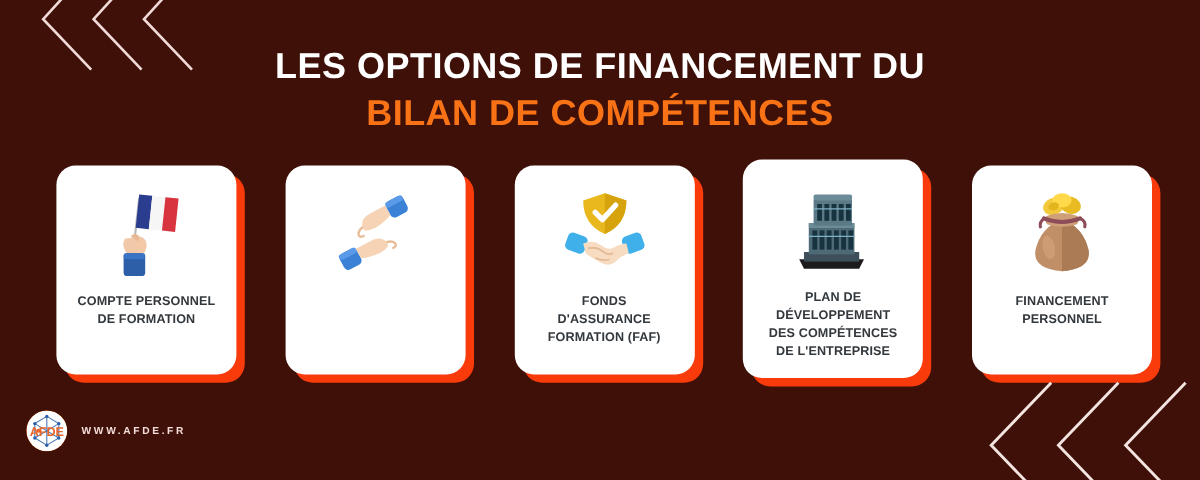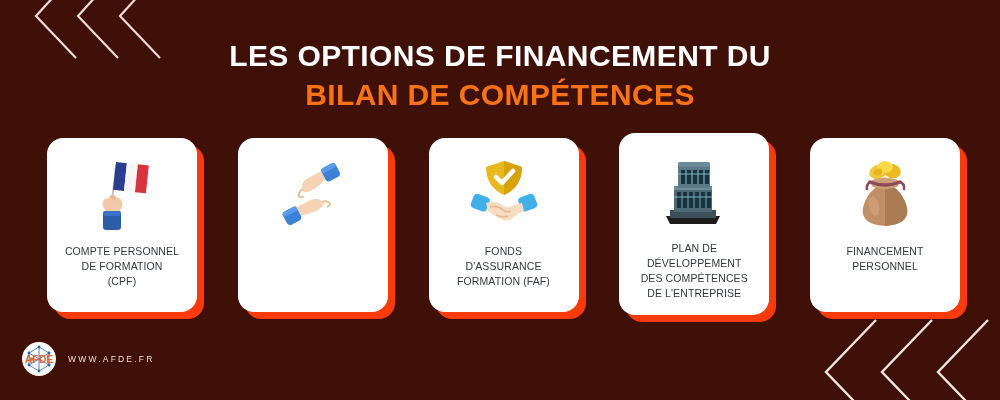--- a/index.html
+++ b/index.html
@@ -76,21 +76,21 @@
     height:86px;
     display:flex;
     align-items:center;
     justify-content:center;
     width:100%;
   }
   .card.tallcard .icon-box { height:88px; }
   .card-label {
     margin-top:6px;
     font-size:10.5px;
-    font-weight:normal;
+    font-weight:bold;
     color:#33383d;
     text-align:center;
     line-height:1.42;
     letter-spacing:0.1px;
   }
   .card-label .ln { display:block; }
 
   
   .footer {
     position:absolute;
@@ -104,21 +104,21 @@
     border-radius:50%;
     background:#f97316;
     display:flex;
     align-items:center;
     justify-content:center;
     overflow:hidden;
   }
   .site-url {
     color:#f3dcda;
     font-size:8.5px;
-    font-weight:normal;
+    font-weight:bold;
     letter-spacing:2.2px;
   }
 </style>
 </head>
 <body>
 
 <div id="stage">
 
   <div class="chev-group chev-tl">
     <svg width="160" height="110" viewBox="0 0 160 110">
@@ -151,21 +151,20 @@
 
             <path d="M14 44 q-3 6 1 11 q3 5 9 4 q7 -1 8 -8 q1 -7 -5 -9 z" fill="#f2c9a8"></path>
             <path d="M19 42 q3 -4 6 -1 q2 2 0 5 z" fill="#e8b894"></path>
             <rect x="13" y="56" width="18" height="19" rx="3" fill="#2d5fa8"></rect>
             <rect x="13" y="56" width="18" height="5" rx="2" fill="#3a72c4"></rect>
           </svg>
         </div>
         <div class="card-label">
           <span class="ln">COMPTE PERSONNEL</span>
           <span class="ln">DE FORMATION</span>
-          <span class="ln">(CPF)</span>
         </div>
       </div>
     </div>
 
     <div class="card-wrap">
       <div class="card-shadow"></div>
       <div class="card">
         <div class="icon-box">
           <svg width="78" height="72" viewBox="0 0 78 72">
 

